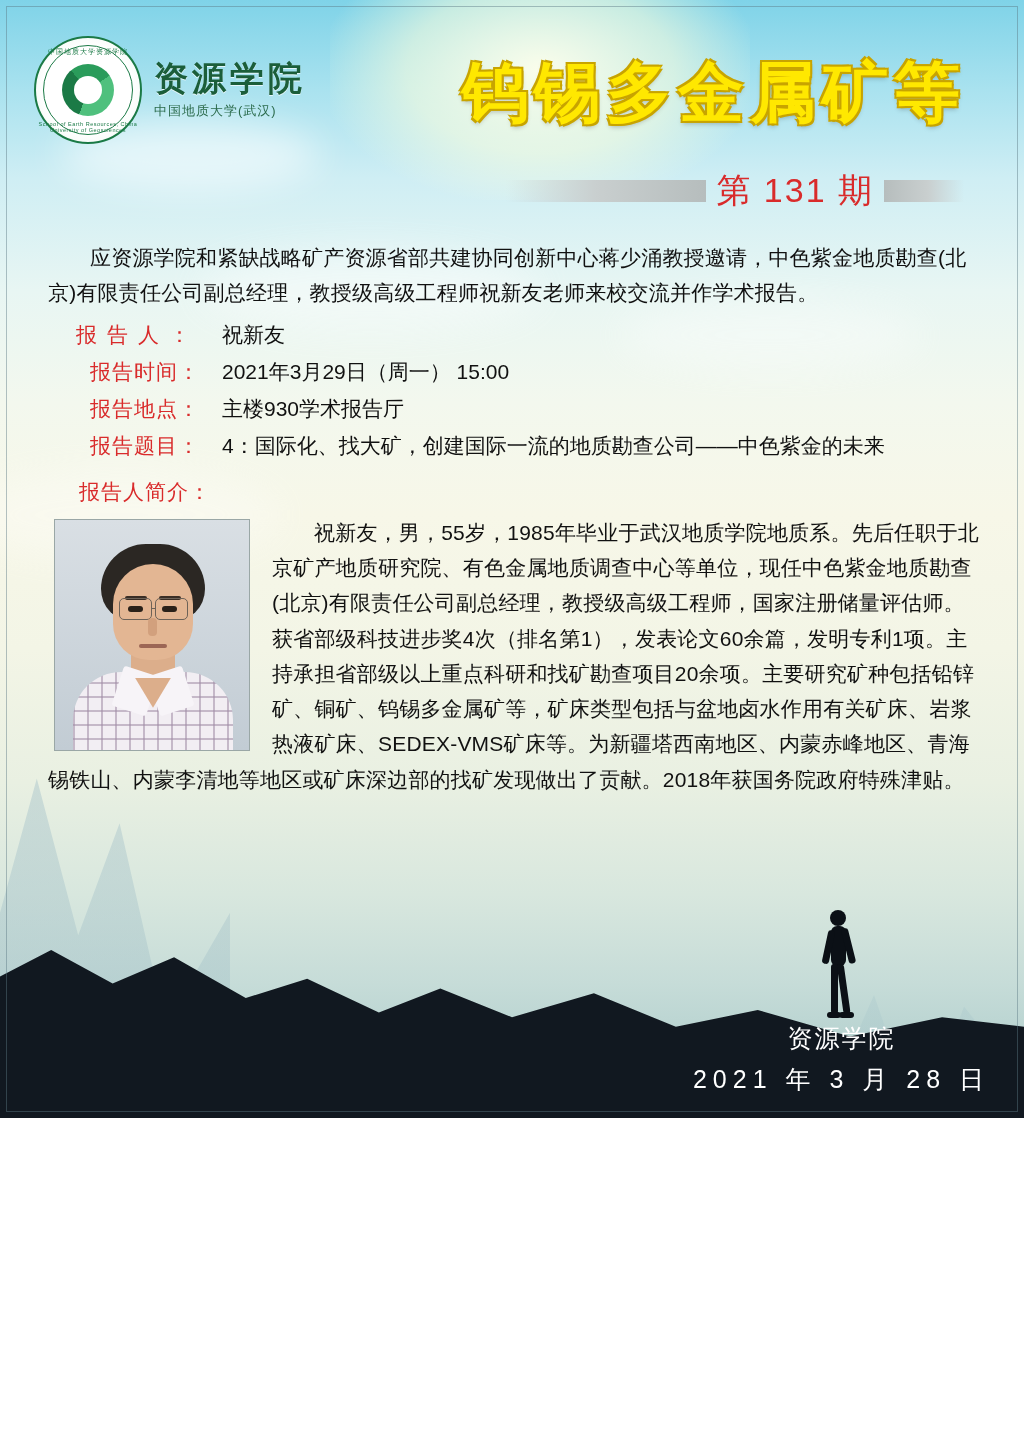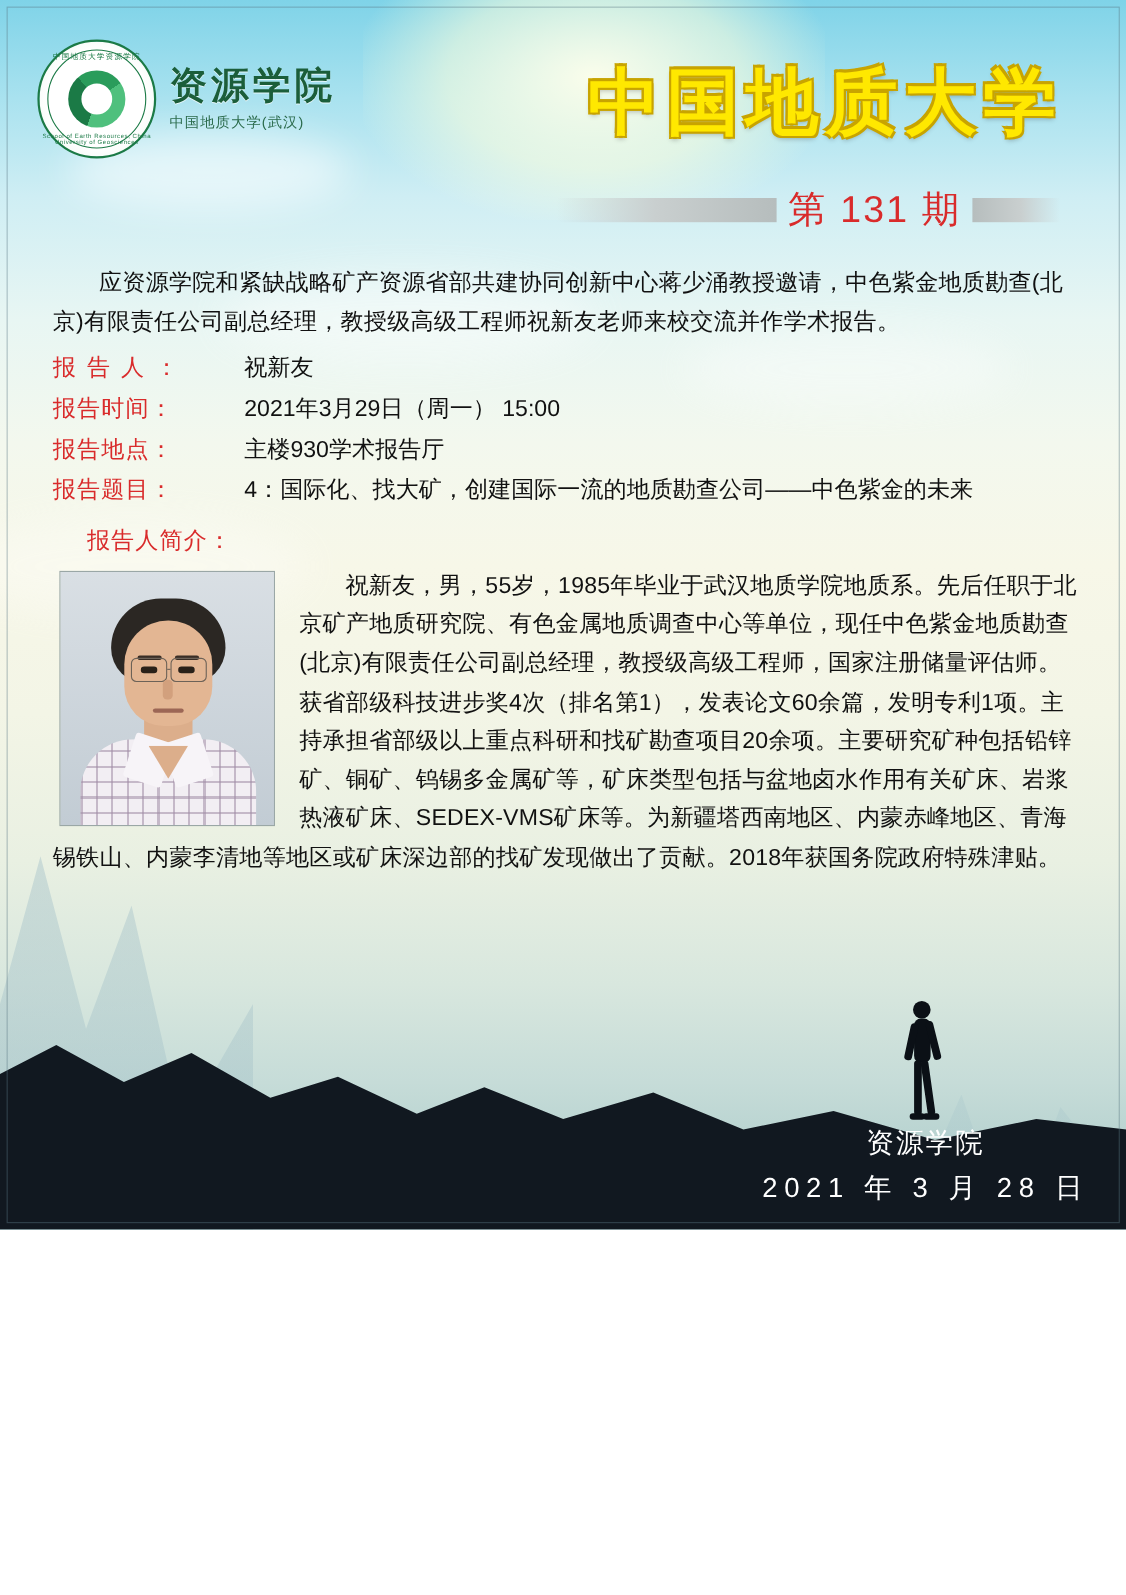--- a/index.html
+++ b/index.html
@@ -155,20 +155,21 @@
   .body-wrap {
     position: absolute; left: 48px; top: 240px; width: 932px;
     color: #111; font-size: 21px; line-height: 1.68;
   }
   .intro { text-indent: 2em; margin: 0 0 6px 0; letter-spacing: .2px; }
 
   .field-row { display: flex; align-items: flex-start; margin-top: 2px; }
   .field-label {
     color: #d92b2b; white-space: nowrap; letter-spacing: 1px;
     min-width: 152px;
+    text-align: right;
   }
   .field-label.spaced { letter-spacing: 10px; }
   .field-value { color: #111; padding-left: 22px; }
   .topic-lines { display: flex; flex-direction: column; }
   .topic-line2 { padding-left: 22px; }
 
   .bio-label { color: #d92b2b; letter-spacing: 1px; margin-top: 10px; margin-left: 31px; }
 
   .bio-block { margin-top: 6px; }
   .photo {
@@ -272,21 +273,21 @@
         <div class="seal-top-text">中国地质大学资源学院</div>
         <div class="seal-core"></div>
         <div class="seal-bottom-text">School of Earth Resources, China University of Geosciences</div>
       </div>
       <div class="logo-text">
         <div class="logo-cn">资源学院</div>
         <div class="logo-sub">中国地质大学(武汉)</div>
       </div>
     </div>
 
-    <div class="title-main">中国地质大学</div>
+    <div class="title-main">钨锡多金属矿等</div>
 
     <div class="issue-bar">
       <div class="bar-seg left"></div>
       <div class="issue-text">第 131 期</div>
       <div class="bar-seg right"></div>
     </div>
   </div>
 
   <div class="body-wrap">
 

